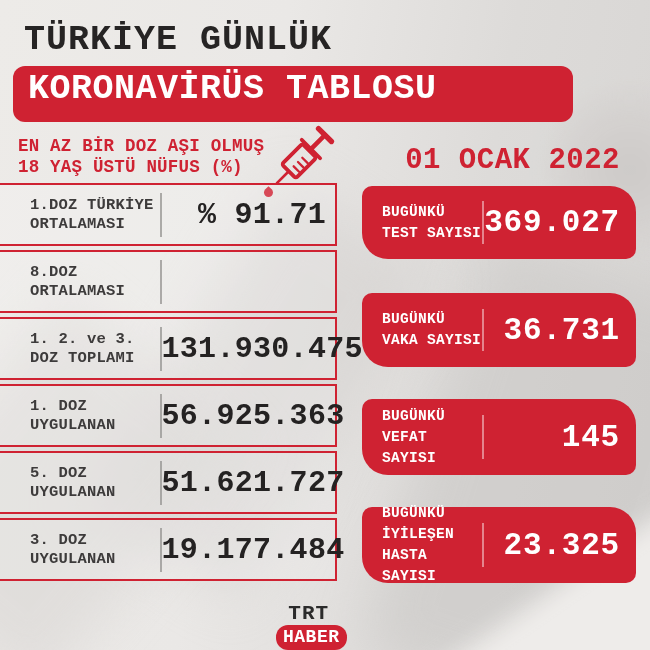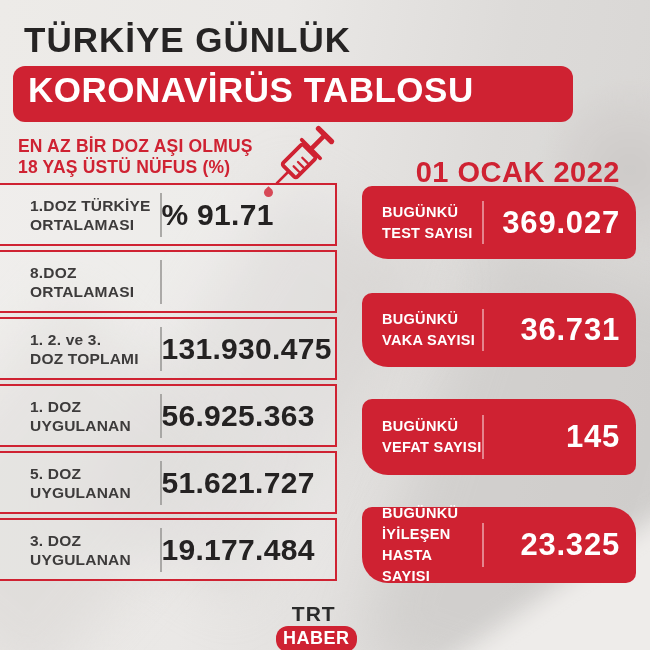--- a/index.html
+++ b/index.html
@@ -1,20 +1,20 @@
 <!DOCTYPE html>
 <html><head>
 <meta charset="utf-8">
 <style>
   html,body { margin:0; padding:0; }
   .canvas {
     position: relative;
     width: 650px; height: 650px;
     overflow: hidden;
-    font-family: Liberation Sans, sans-serif;
+    font-family: Liberation Mono, monospace;
     background: linear-gradient(100deg, #edebe8 0%, #eae8e6 38%, #dddbd9 68%, #d7d5d3 100%);
   }
   
   .bg-shape { position:absolute; pointer-events:none; }
   .bg-cap {
     left: 540px; top: 80px; width: 180px; height: 180px; border-radius: 50%;
     background: radial-gradient(circle, #ccc9c7 0%, #d4d1cf 45%, rgba(212,209,207,0) 72%);
     filter: blur(8px); opacity: .85;
   }
   .bg-vial {
@@ -61,40 +61,40 @@
     position:absolute; left:263px; top:135px; width:84px; height:40px;
     transform: rotate(-45deg);
   }
   .drop {
     position:absolute; left:264px; top:188px; width:9px; height:9px;
     background:#cf2232; border-radius: 0 50% 50% 50%;
     transform: rotate(45deg);
   }
   
   .date {
-    position:absolute; left:380px; top:156px; width:240px;
+    position:absolute; left:380px; top:144px; width:240px;
     text-align:right; font-size:29px; font-weight:bold;
     letter-spacing:0.5px; color:#cf2232; white-space:nowrap;
   }
   
   .vax-table { position:absolute; left:-14px; top:183px; width:351px; }
   .trow {
     box-sizing:border-box; height:63px; margin-bottom:4px;
     border:2px solid #cf2232; background: rgba(255,255,255,0.18);
     display:flex; align-items:center; padding-left:42px;
   }
   .trow:last-child { margin-bottom:0; }
   .trow-label {
     flex:none; width:130px;
     font-size:15.5px; font-weight:bold; color:#3d3b3b;
     line-height:19px; white-space:pre-line; letter-spacing:0.2px;
   }
   .tdivider { flex:none; width:1.5px; height:44px; background:#9a9896; opacity:.8; }
   .trow-value {
-    flex:1; padding-right:9px;
+    flex:1; text-align:right; padding-right:9px;
     font-size:30px; font-weight:bold; color:#242222; letter-spacing:0.3px;
     white-space:nowrap;
   }
   
   .card {
     position:absolute; left:362px; width:274px;
     background:#cf2232; border-radius:10px 26px 10px 26px;
     display:flex; align-items:center; padding-left:20px; box-sizing:border-box;
     color:#ffffff;
   }

